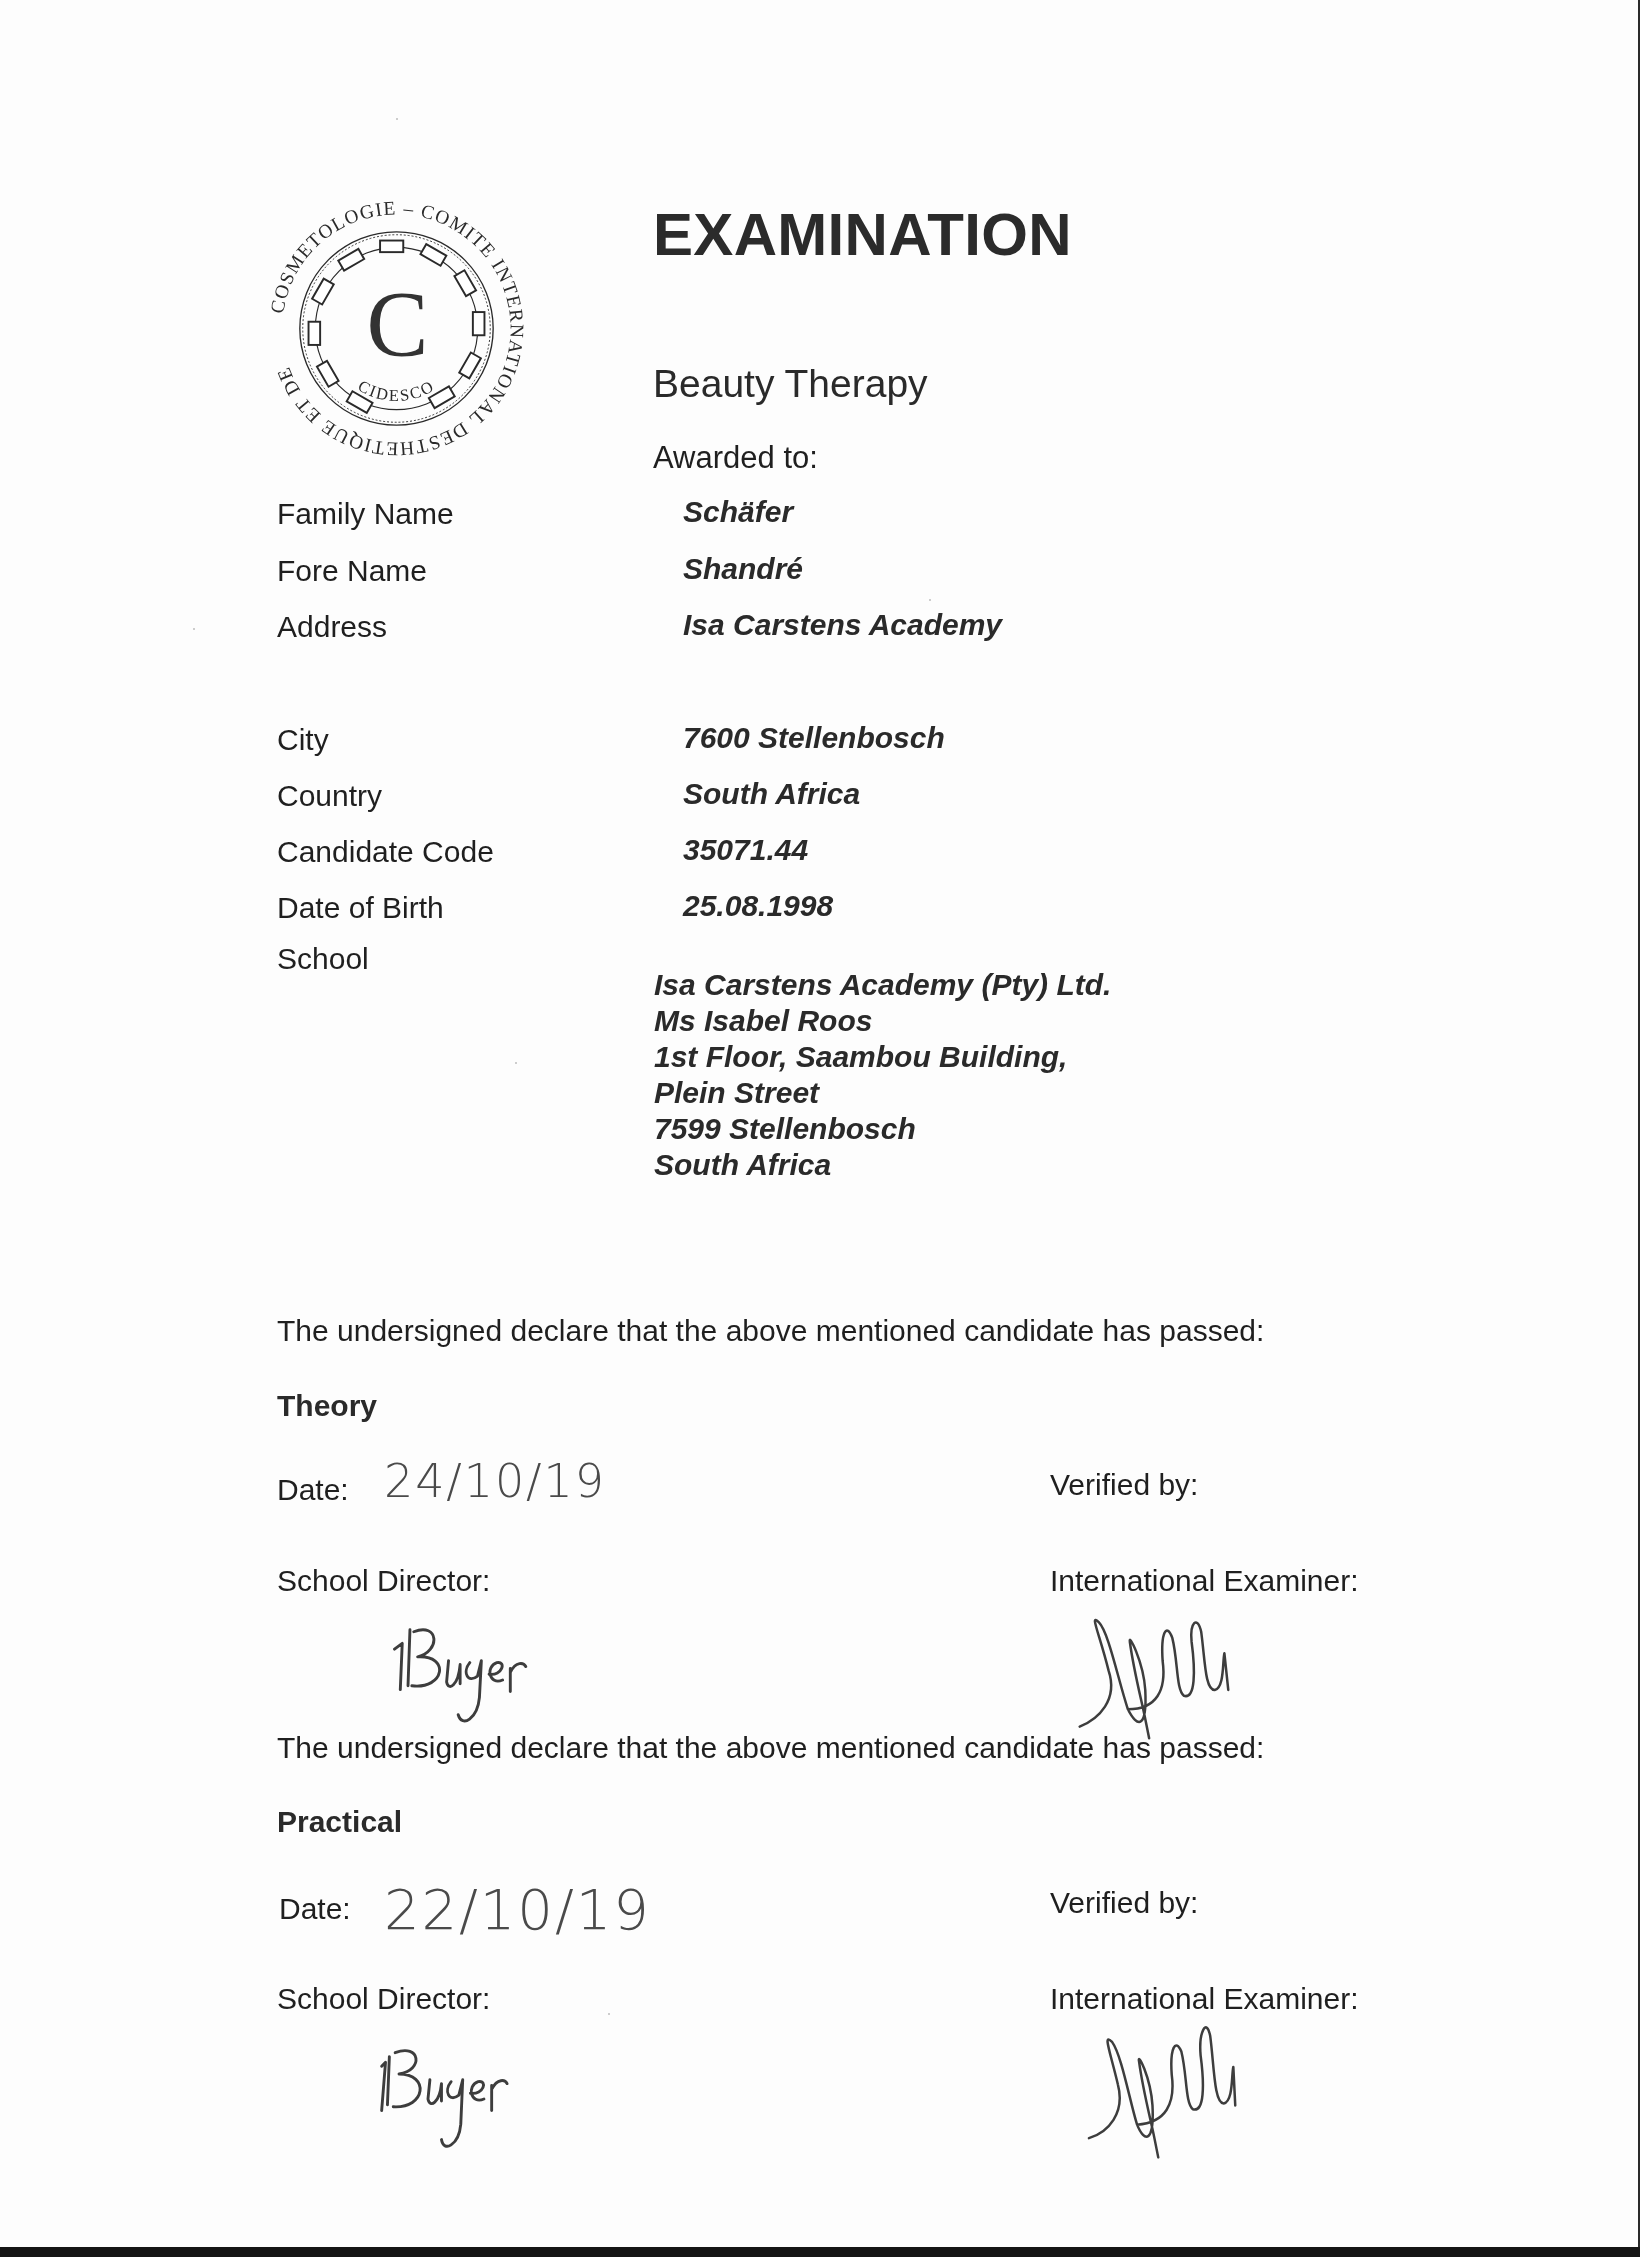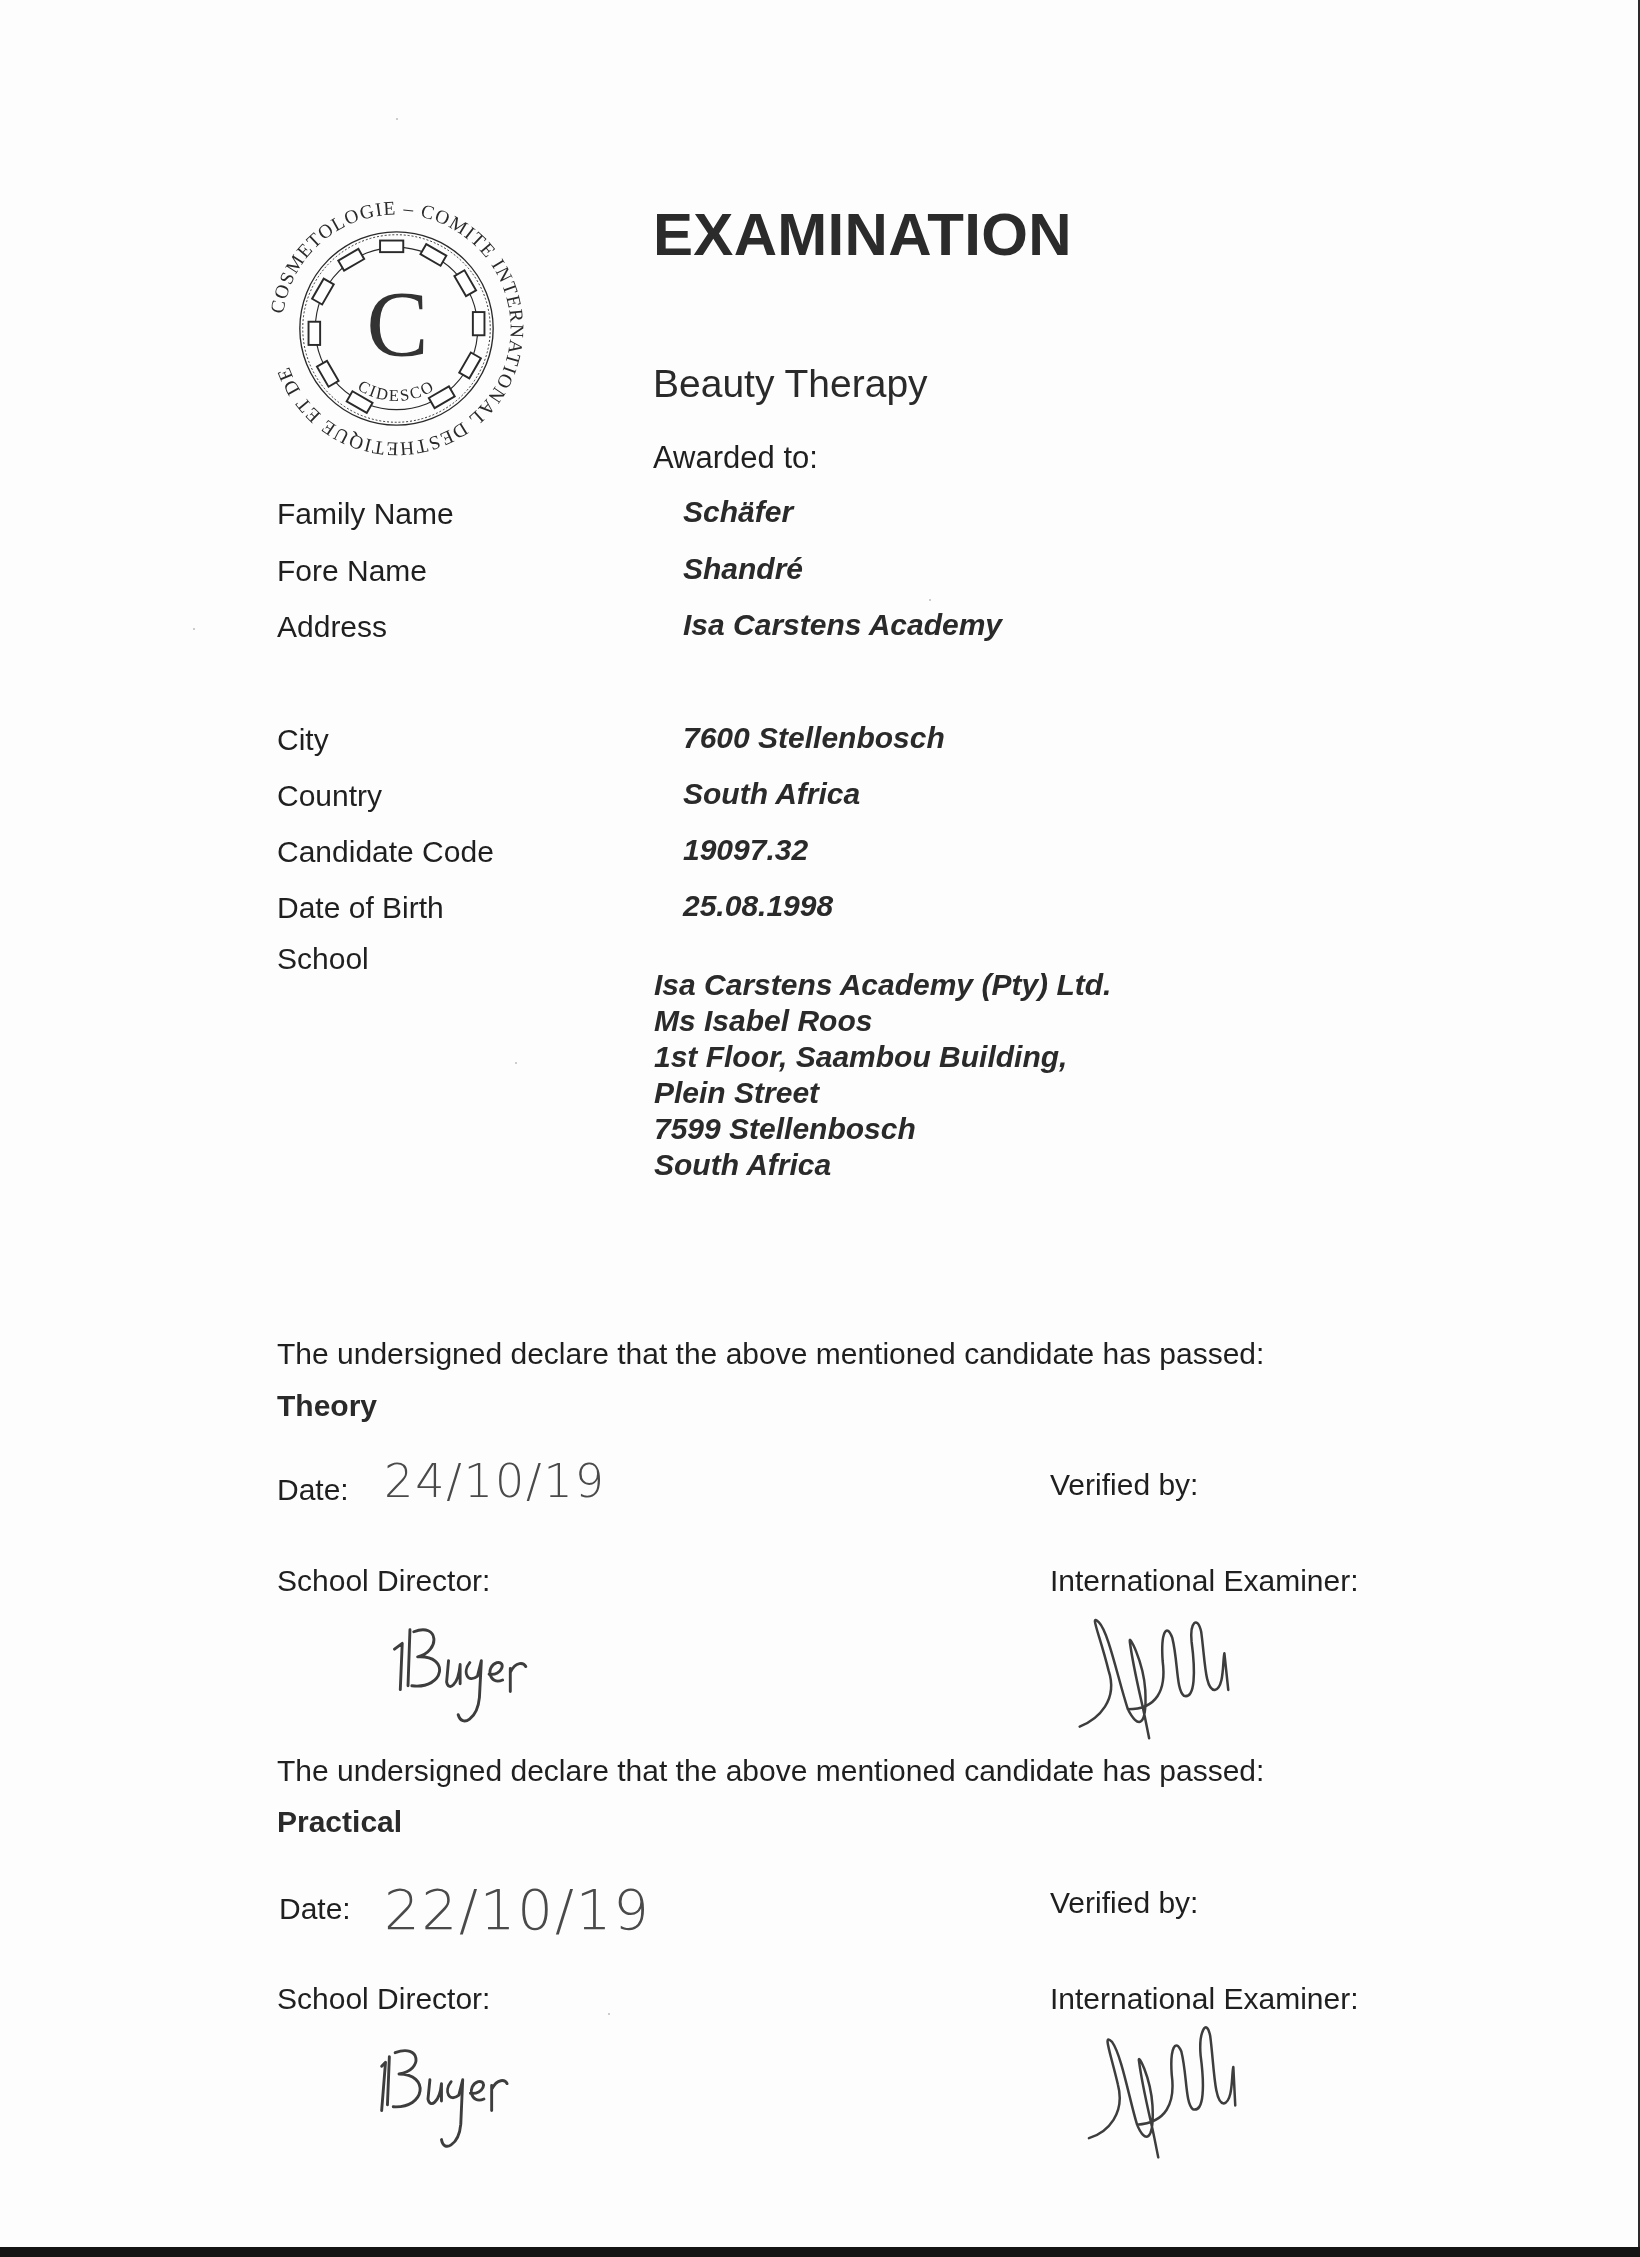--- a/index.html
+++ b/index.html
@@ -16,21 +16,21 @@
 
     .abs { position: absolute; white-space: nowrap; }
     .title { left: 653px; top: 199px; font-size: 60px; font-weight: bold; line-height: 71px; color: #2b2b2b; letter-spacing: 0.3px; }
     .subtitle { left: 653px; top: 362px; font-size: 39px; color: #2a2a2a; }
     .awarded { left: 653px; top: 440px; font-size: 31px; color: #1f1f1f; }
 
     .label { font-size: 30px; color: #1f1f1f; left: 277px; }
     .value { font-size: 30px; font-weight: bold; font-style: italic; color: #2a2a2a; left: 654px; margin-left: 29px; }
     .school-lines { left: 654px; top: 967px; font-size: 30px; font-weight: bold; font-style: italic; color: #2a2a2a; line-height: 36px; }
 
-    .declare { left: 277px; font-size: 30px; color: #1f1f1f; margin-top: 23px; }
+    .declare { left: 277px; font-size: 30px; color: #1f1f1f; }
     .section { left: 277px; font-size: 30px; font-weight: bold; color: #2a2a2a; }
     .small { font-size: 30px; color: #1f1f1f; }
 
     .hand { position: absolute; }
     .hand svg { display: block; }
     .stroke { fill: none; stroke: #3d3d3d; stroke-linecap: round; stroke-linejoin: round; }
 
     .hand-text { font-family: "DejaVu Sans", sans-serif; font-size: 46px; color: #4a4a4a; letter-spacing: 1.9px; font-weight: 200; }
     .speck { position: absolute; width: 1.9px; height: 1.9px; background: #bdbdbd; border-radius: 1px; }
   </style>
@@ -87,21 +87,21 @@
   <div class="abs label" style="top:610px">Address</div>
   <div class="abs value" style="top:608px">Isa Carstens Academy</div>
 
   <div class="abs label" style="top:723px">City</div>
   <div class="abs value" style="top:721px">7600 Stellenbosch</div>
 
   <div class="abs label" style="top:779px">Country</div>
   <div class="abs value" style="top:777px">South Africa</div>
 
   <div class="abs label" style="top:835px">Candidate Code</div>
-  <div class="abs value" style="top:833px">19097.32</div>
+  <div class="abs value" style="top:833px">35071.44</div>
 
   <div class="abs label" style="top:891px">Date of Birth</div>
   <div class="abs value" style="top:889px">25.08.1998</div>
 
   <div class="abs label" style="top:942px">School</div>
   <div class="abs school-lines">
     <div>Isa Carstens Academy (Pty) Ltd.</div>
     <div>Ms Isabel Roos</div>
     <div>1st Floor, Saambou Building,</div>
     <div>Plein Street</div>

